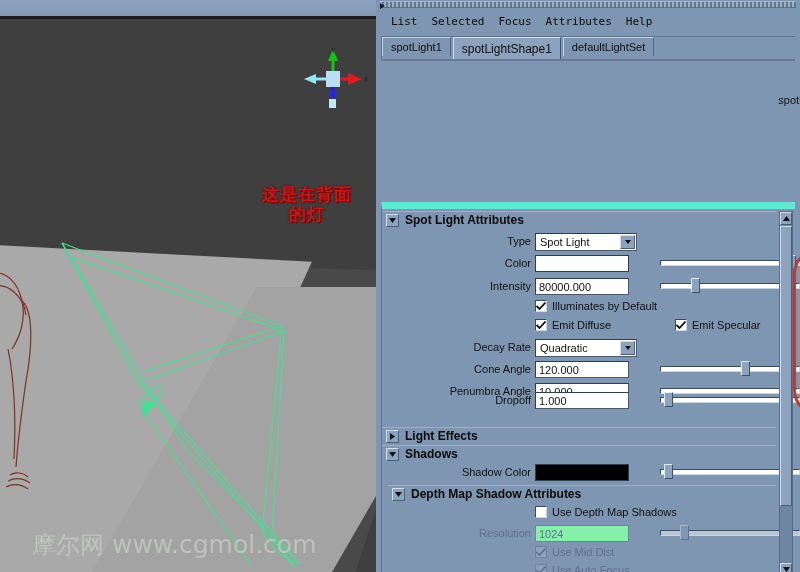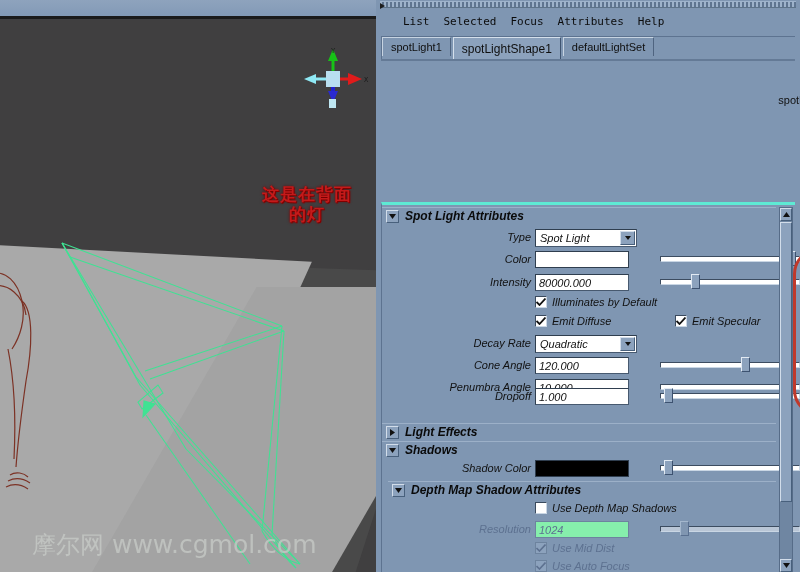--- a/index.html
+++ b/index.html
@@ -93,21 +93,21 @@
     border-top:1px solid #9fb4cc; border-bottom:1px solid #5c7288;
   }
   #ae-grip-arrow {
     position:absolute; left:0px; top:1px;
     width:0;height:0;border-left:5px solid #1d1d1d;
     border-top:3.5px solid transparent;border-bottom:3.5px solid transparent;
   }
   #menubar {
     position:absolute; left:0; top:10px; width:424px; height:22px;
     background:#7f96b2;
-    display:flex; align-items:center; padding-left:20px; gap:0px;
+    display:flex; align-items:center; padding-left:8px; gap:0px;
   }
   .menu-item {
     font-family: "DejaVu Sans Mono", monospace;
     font-size: 11px;
     color:#0b0b0b;
     padding: 2px 7px;
     cursor: default;
     white-space: nowrap;
   }
 
@@ -145,23 +145,22 @@
   }
 
   #spotlight-label {
     position:absolute; left:330px; top:94px; width:120px;
     text-align:right; font-size:11px; color:#111;
   }
 
   
   #scrollarea {
     position:absolute; left:5px; top:202px; width:414px; height:370px;
-    border-left:1px solid #5d7390; border-top:3px solid #5eead4;
+    border-left:1px solid #5d7390; border-top:7px solid #5eead4;
     background:#7f96b2;
-    font-style:italic;
   }
   #scrollbar {
     position:absolute; right:2px; top:2px; width:14px; height:366px;
     background:#6f86a2; border:1px solid #566c88;
   }
   #sb-up {
     position:absolute; left:0; top:0; width:12px; height:13px;
     background:#8ca2bd; border:1px solid #d2ddea;
     border-right-color:#48607c; border-bottom-color:#48607c;
     display:flex;align-items:center;justify-content:center;

